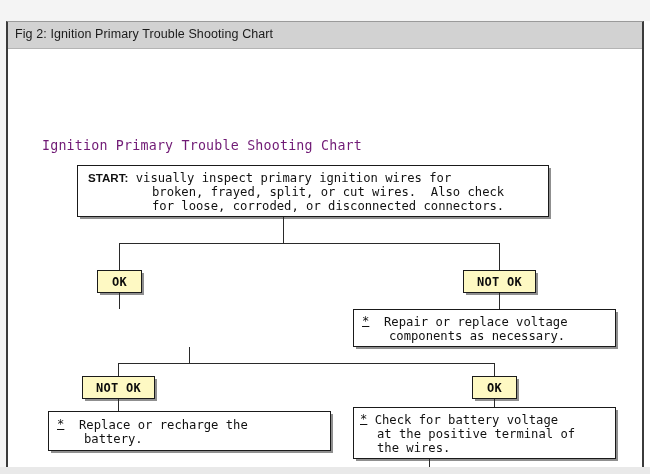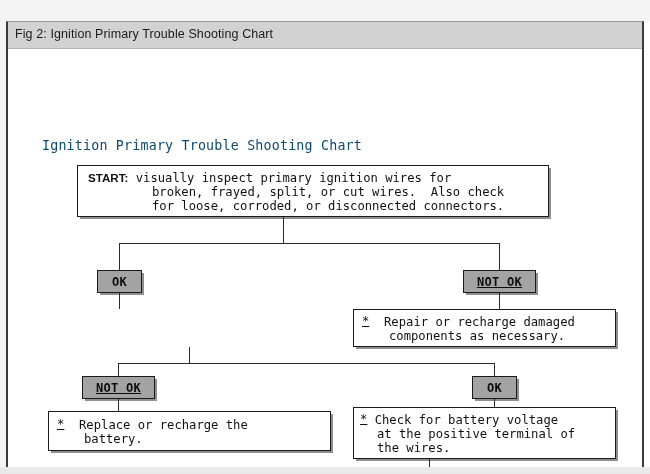--- a/index.html
+++ b/index.html
@@ -54,21 +54,21 @@
     background: #ffffff;
     overflow: hidden;
   }
 
   
   .chart-title {
     position: absolute;
     left: 34px; top: 88px;
     font-family: "DejaVu Sans Mono", monospace;
     font-size: 13.3px;
-    color: #0c4a6e;
+    color: #701a75;
     white-space: nowrap;
     letter-spacing: 0.2px;
   }
 
   
   .node {
     position: absolute;
     background: #ffffff;
     border: 1.4px solid #1a1a1a;
     box-shadow: 2.5px 2.5px 0 -0.5px #8f8f8f;
@@ -96,37 +96,37 @@
     display: inline-block;
     text-decoration: underline;
     font-family: "DejaVu Sans Mono", monospace;
     position: relative;
     top: -1px;
   }
 
   
   .decision {
     position: absolute;
-    background: #a3a3a3;
+    background: #fef9c3;
     border: 1.3px solid #1a1a1a;
     box-shadow: 2.5px 2.5px 0 -0.5px #8f8f8f;
     height: 23px;
     display: flex;
     align-items: center;
     justify-content: center;
   }
   .decision span {
     font-family: "DejaVu Sans Mono", monospace;
     font-size: 12px;
     font-weight: bold;
     color: #0d0d0d;
     letter-spacing: 0.3px;
     white-space: nowrap;
   }
-  .decision.notok span { text-decoration: underline; }
+  .decision.notok span { }
 
   
   .ln {
     position: absolute;
     background: #2a2a2a;
   }
   .ln.v { width: 1.3px; }
   .ln.h { height: 1.3px; }
   .outer-bottom {
     position: absolute;
@@ -174,21 +174,21 @@
       </div>
       <div class="decision notok" style="left:455px; top:220px; width:73px;">
         <span>NOT OK</span>
       </div>
 
       <div class="ln v" style="left:111px; top:243px; height:16px;"></div>
       <div class="ln v" style="left:491px; top:243px; height:16px;"></div>
 
 
       <div class="node" style="left:345px; top:259px; width:263px; height:38px;">
-        <div class="node-body" style="padding-top:5px;"><span class="bullet">*</span>  <span>Repair or recharge damaged</span>
+        <div class="node-body" style="padding-top:5px;"><span class="bullet">*</span>  <span>Repair or replace voltage</span>
 <span style="padding-left:27px;margin-top:27px;">components as necessary.</span></div>
       </div>
 
       <div class="ln v" style="left:181px; top:297px; height:16px;"></div>
       <div class="ln h" style="left:110px; top:313px; width:377px;"></div>
       <div class="ln v" style="left:110px; top:313px; height:13px;"></div>
       <div class="ln v" style="left:486px; top:313px; height:13px;"></div>
 
       <div class="decision notok" style="left:74px; top:326px; width:73px;">
         <span>NOT OK</span>

